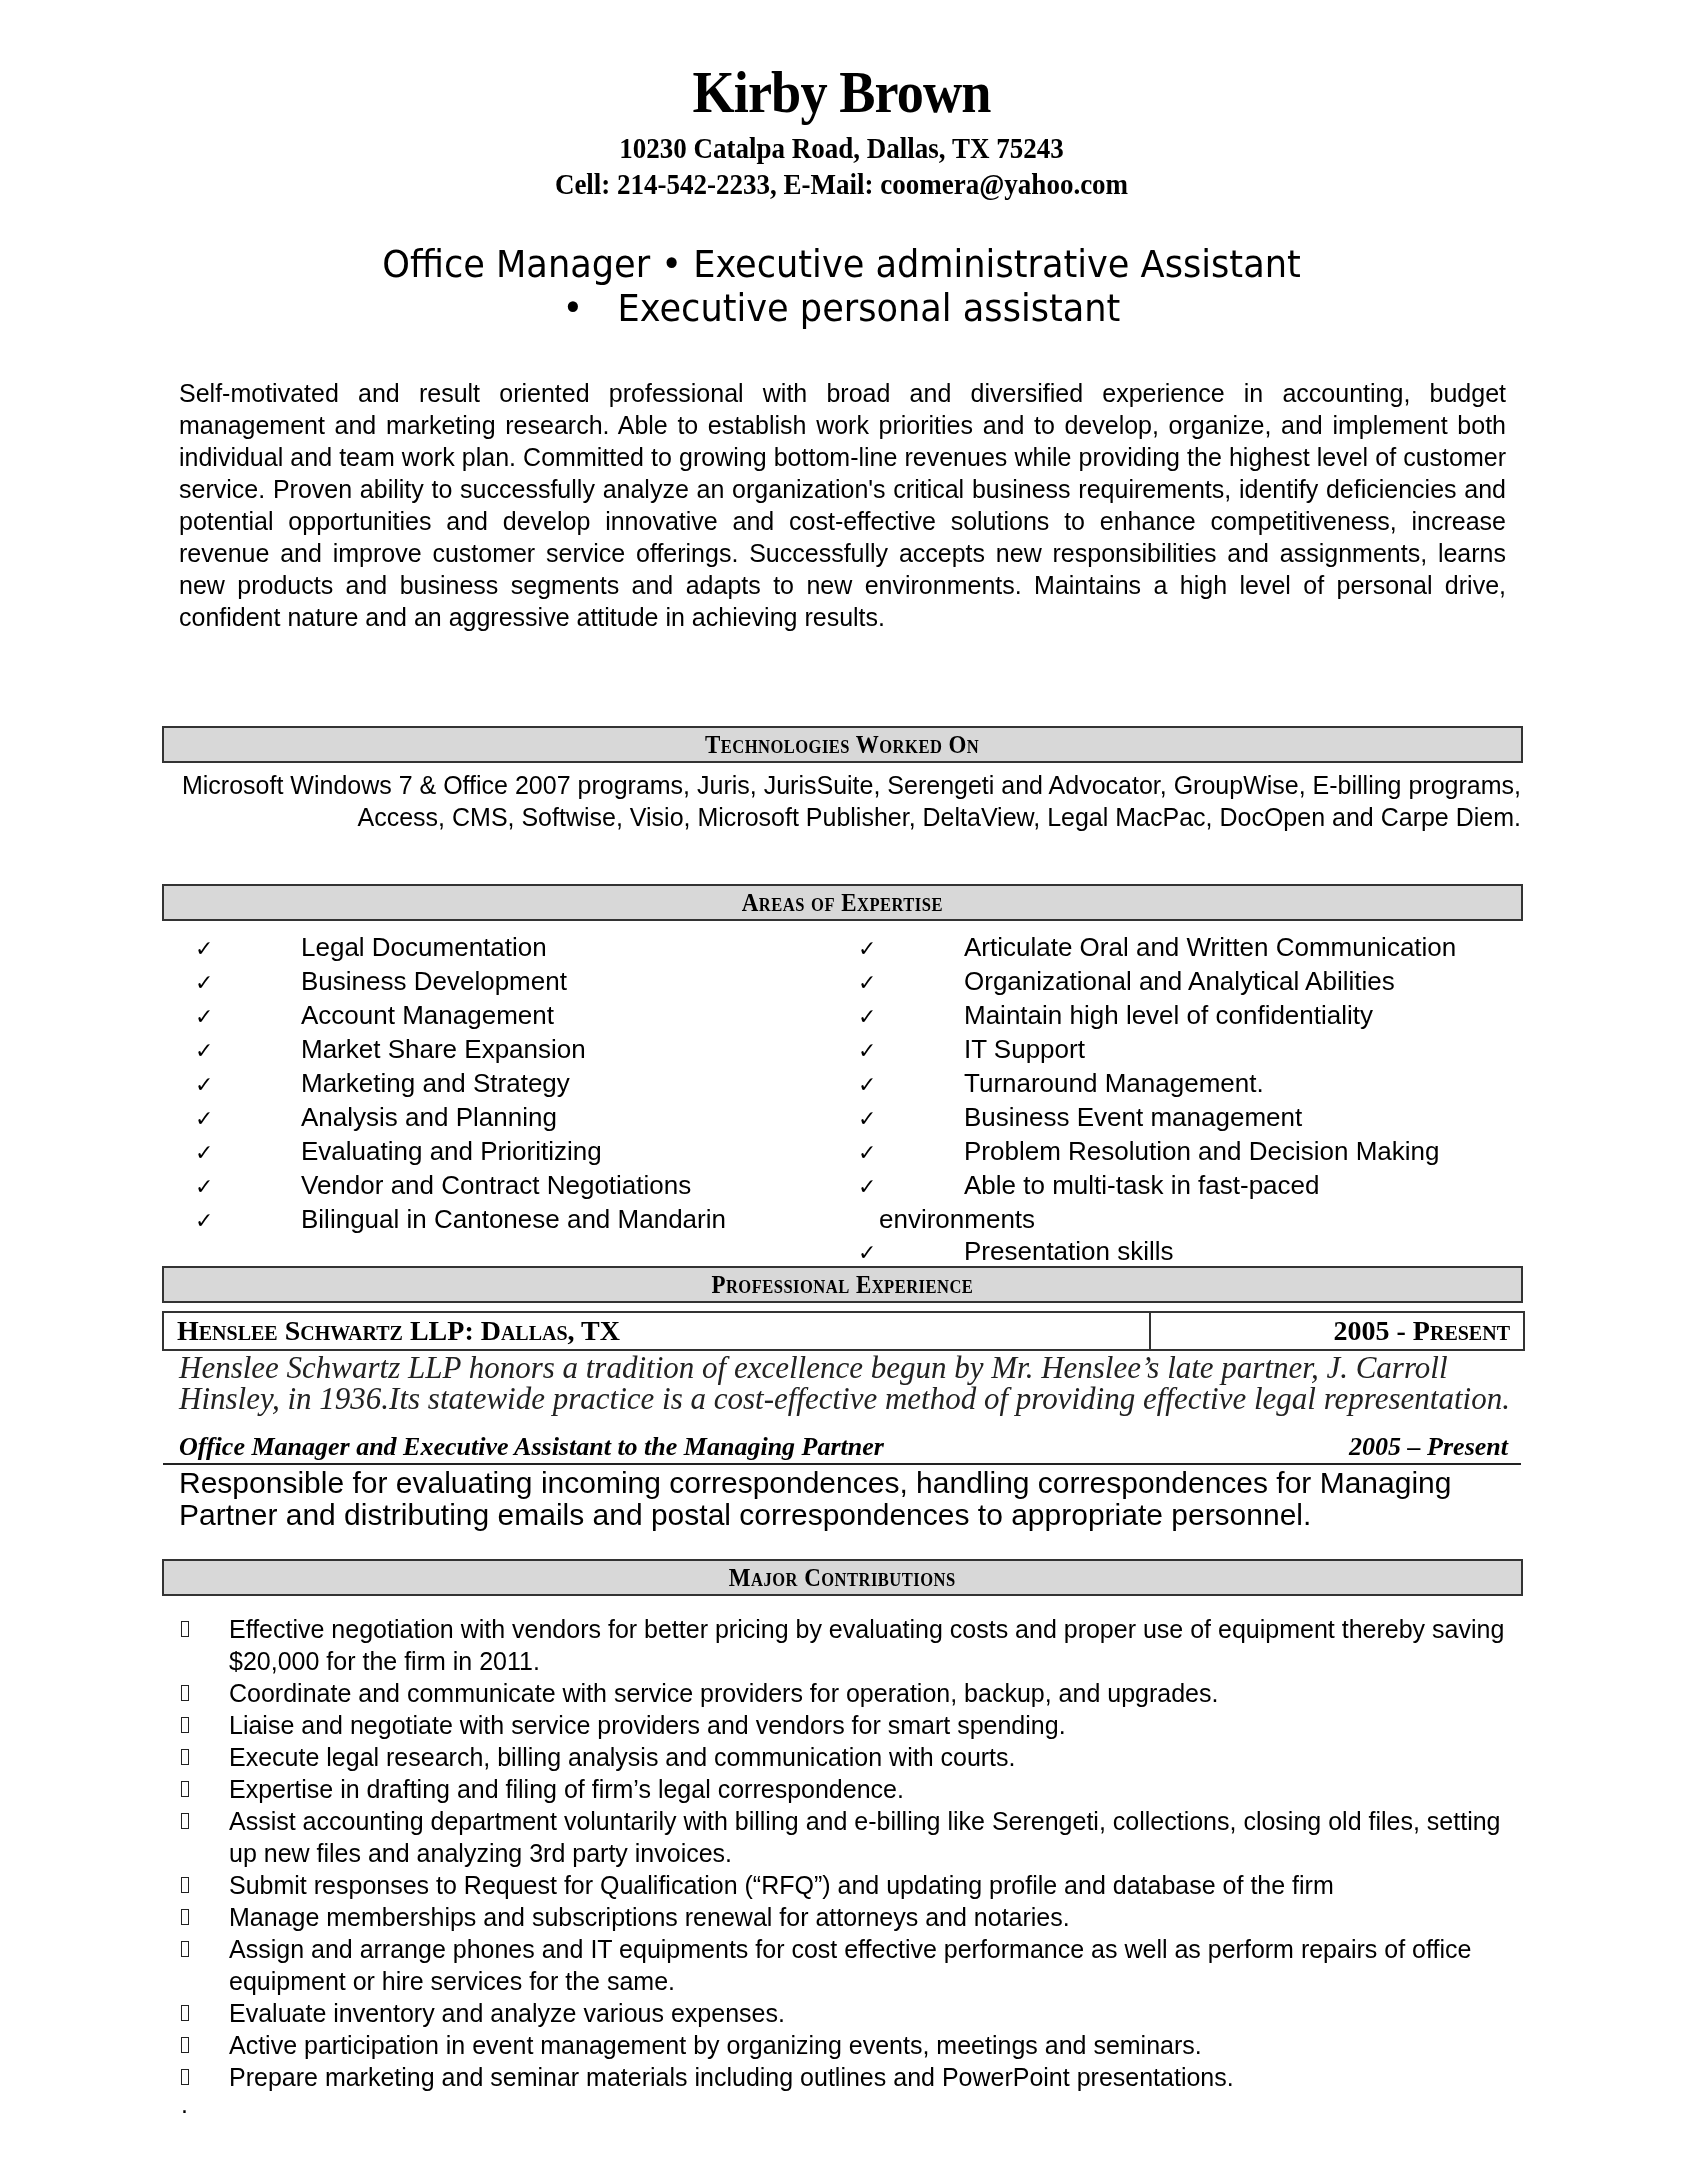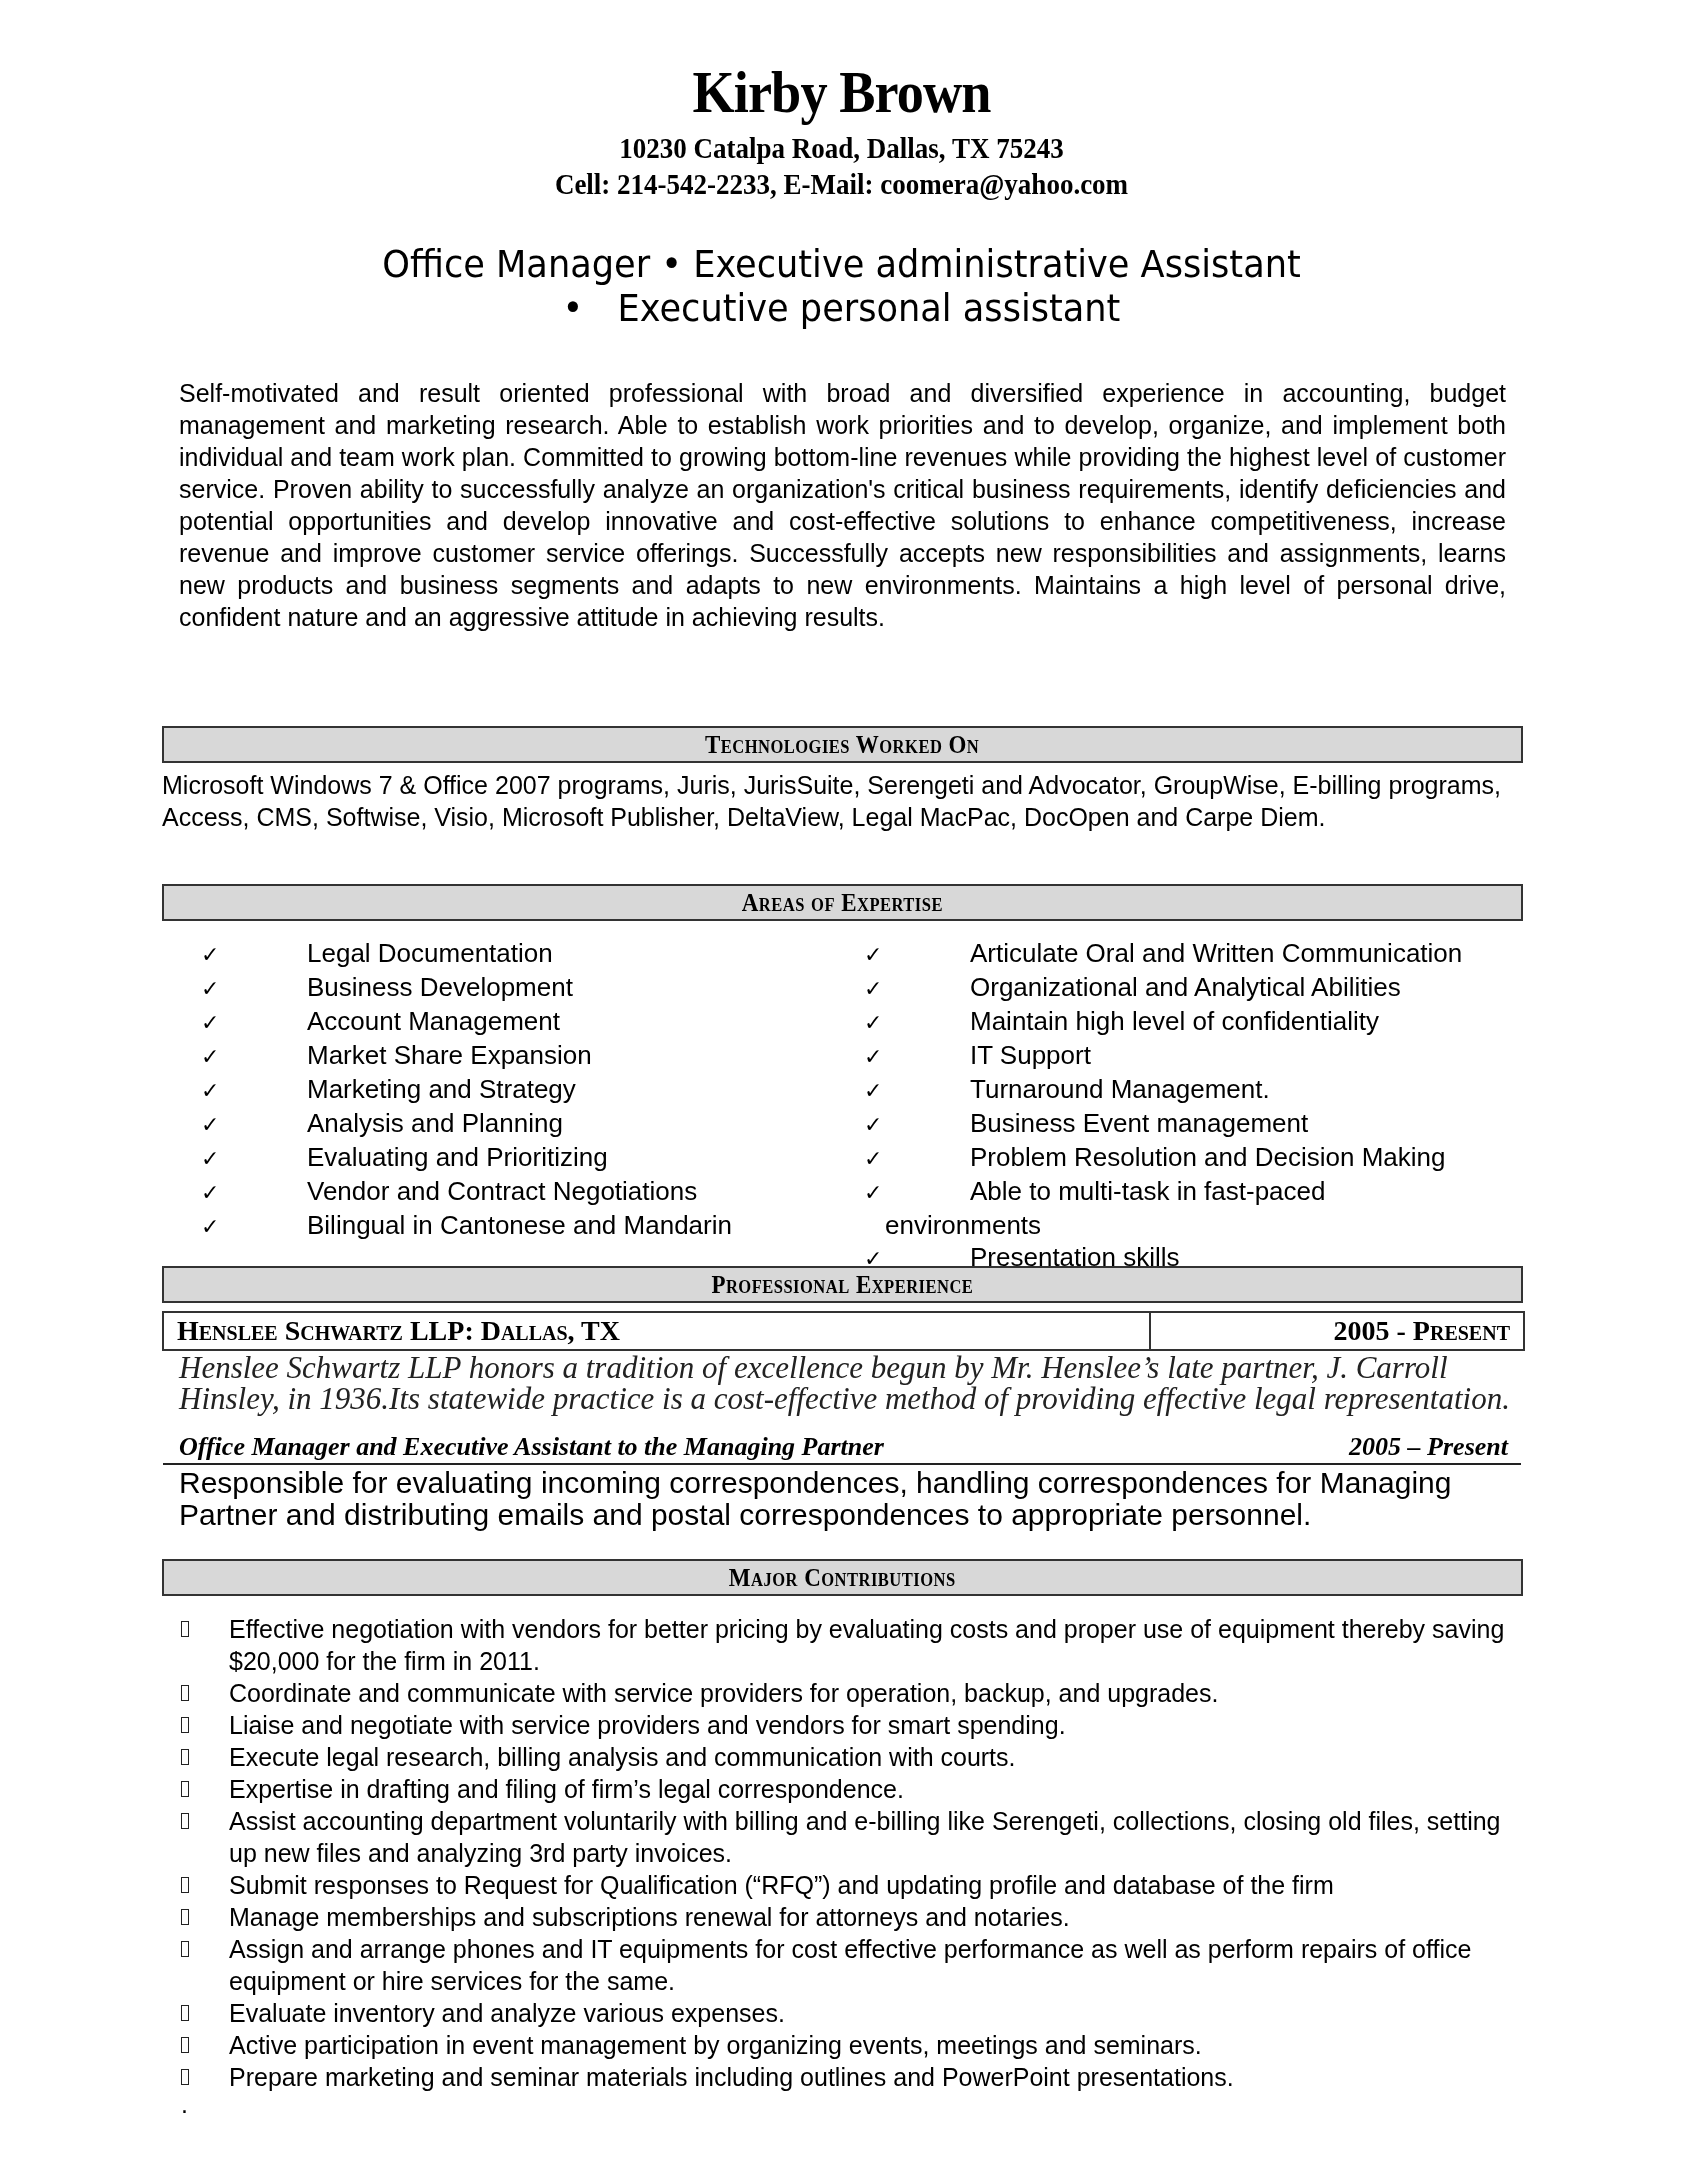--- a/index.html
+++ b/index.html
@@ -17,23 +17,23 @@
   .contact { top: 166px; font-size: 30px; font-weight: bold; line-height: 36px; transform: scaleX(0.9); }
   .headline1 { top: 242px; font-size: 37px; line-height: 46px; transform: scaleX(0.95); }
   .headline2 { top: 286px; font-size: 37px; line-height: 46px; transform: scaleX(0.95); }
   .headline2 .bullet { margin-right: 36px; }
 
   .summary { position: absolute; left: 179px; width: 1327px; top: 377px; font-size: 25px; line-height: 32px; text-align: justify; text-align-last: left; }
 
   .sec-box { position: absolute; left: 162px; width: 1357px; height: 33px; background: #d8d8d8; border: 2px solid #333; box-sizing: content-box; text-align: center; }
   .sec-box span { display: inline-block; font-family: "Liberation Serif", "DejaVu Serif", serif; font-variant: small-caps; font-weight: bold; font-size: 25px; line-height: 33px; letter-spacing: 0.5px; transform: scaleX(0.92); }
 
-  .tech { position: absolute; left: 162px; width: 1359px; top: 769px; text-align: left; font-size: 25px; line-height: 32px; }
+  .tech { position: absolute; left: 162px; width: 1359px; top: 769px; text-align: right; font-size: 25px; line-height: 32px; }
 
-  .exp-list { position: absolute; top: 931px; list-style: none; margin: 6px; padding: 0; font-size: 26px; line-height: 32px; }
+  .exp-list { position: absolute; top: 931px; list-style: none; margin: 0; padding: 0; font-size: 26px; line-height: 32px; }
   .exp-list li { position: relative; white-space: nowrap; }
   .exp-left { left: 195px; }
   .exp-right { left: 858px; }
   .exp-list .chk { display: inline-block; width: 106px; font-family: "DejaVu Sans", sans-serif; font-size: 22px; }
   .exp-list .wrap-cont { display: block; padding-left: 21px; }
 
   .job-table { position: absolute; left: 162px; top: 1311px; width: 1359px; height: 36px; border: 2px solid #333; box-sizing: content-box; display: flex; }
   .job-table .cell { font-family: "Liberation Serif", "DejaVu Serif", serif; font-variant: small-caps; font-weight: bold; font-size: 28px; line-height: 36px; white-space: nowrap; }
   .job-table .company { width: 987px; border-right: 2px solid #333; padding-left: 13px; box-sizing: border-box; }
   .job-table .dates { flex: 1; text-align: right; padding-right: 13px; box-sizing: border-box; }

